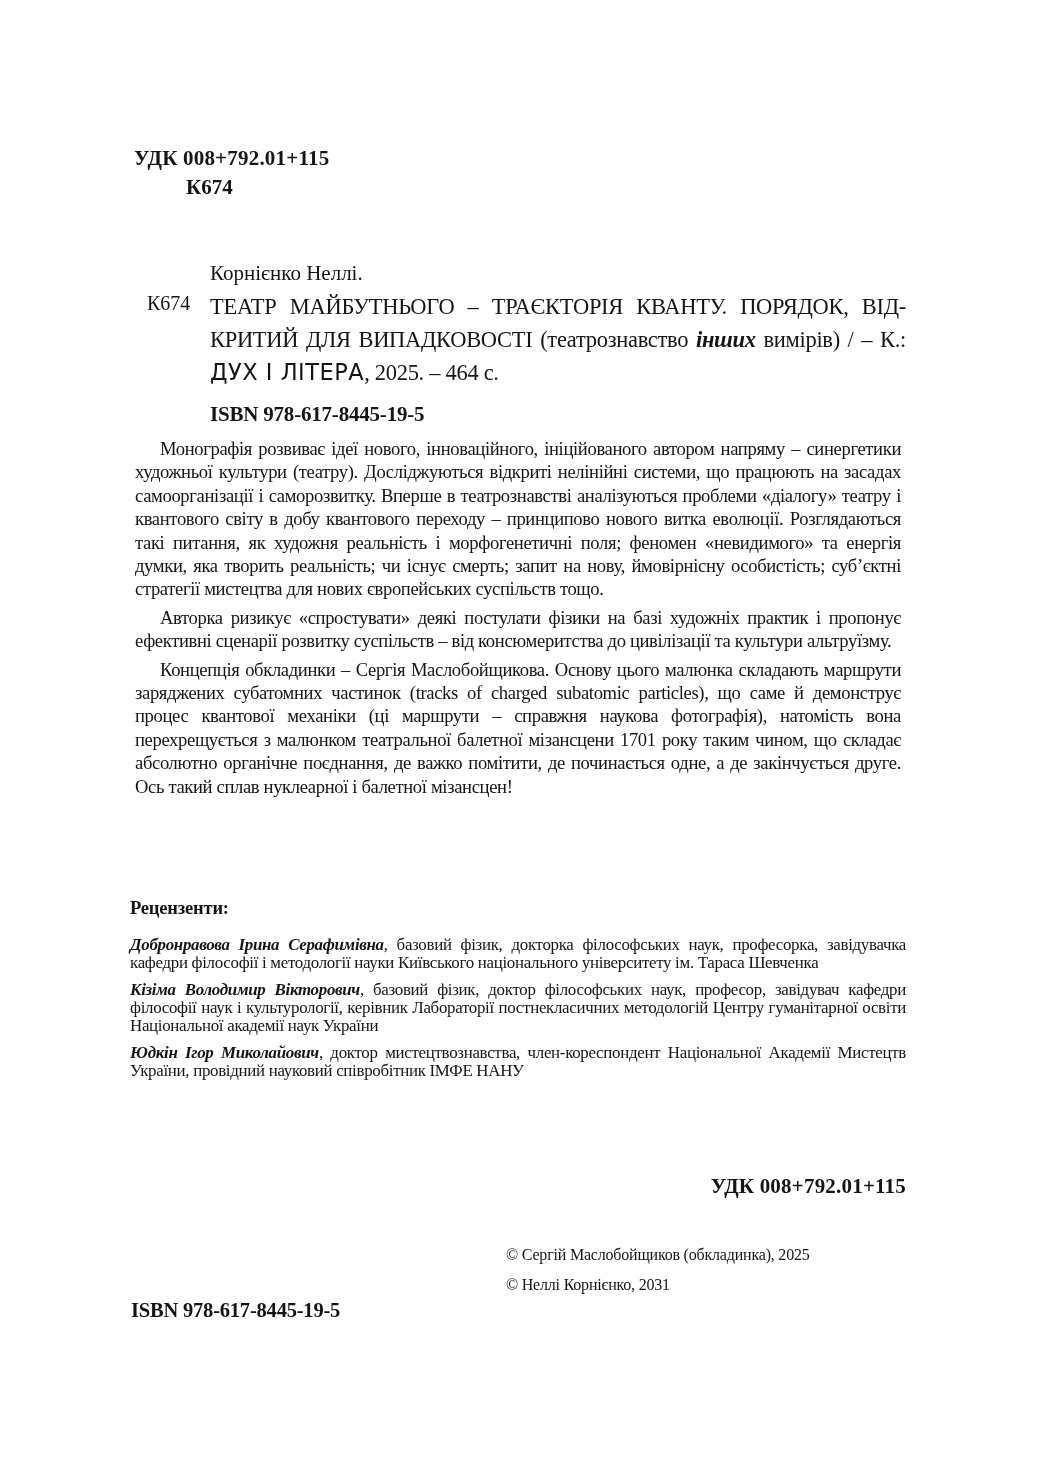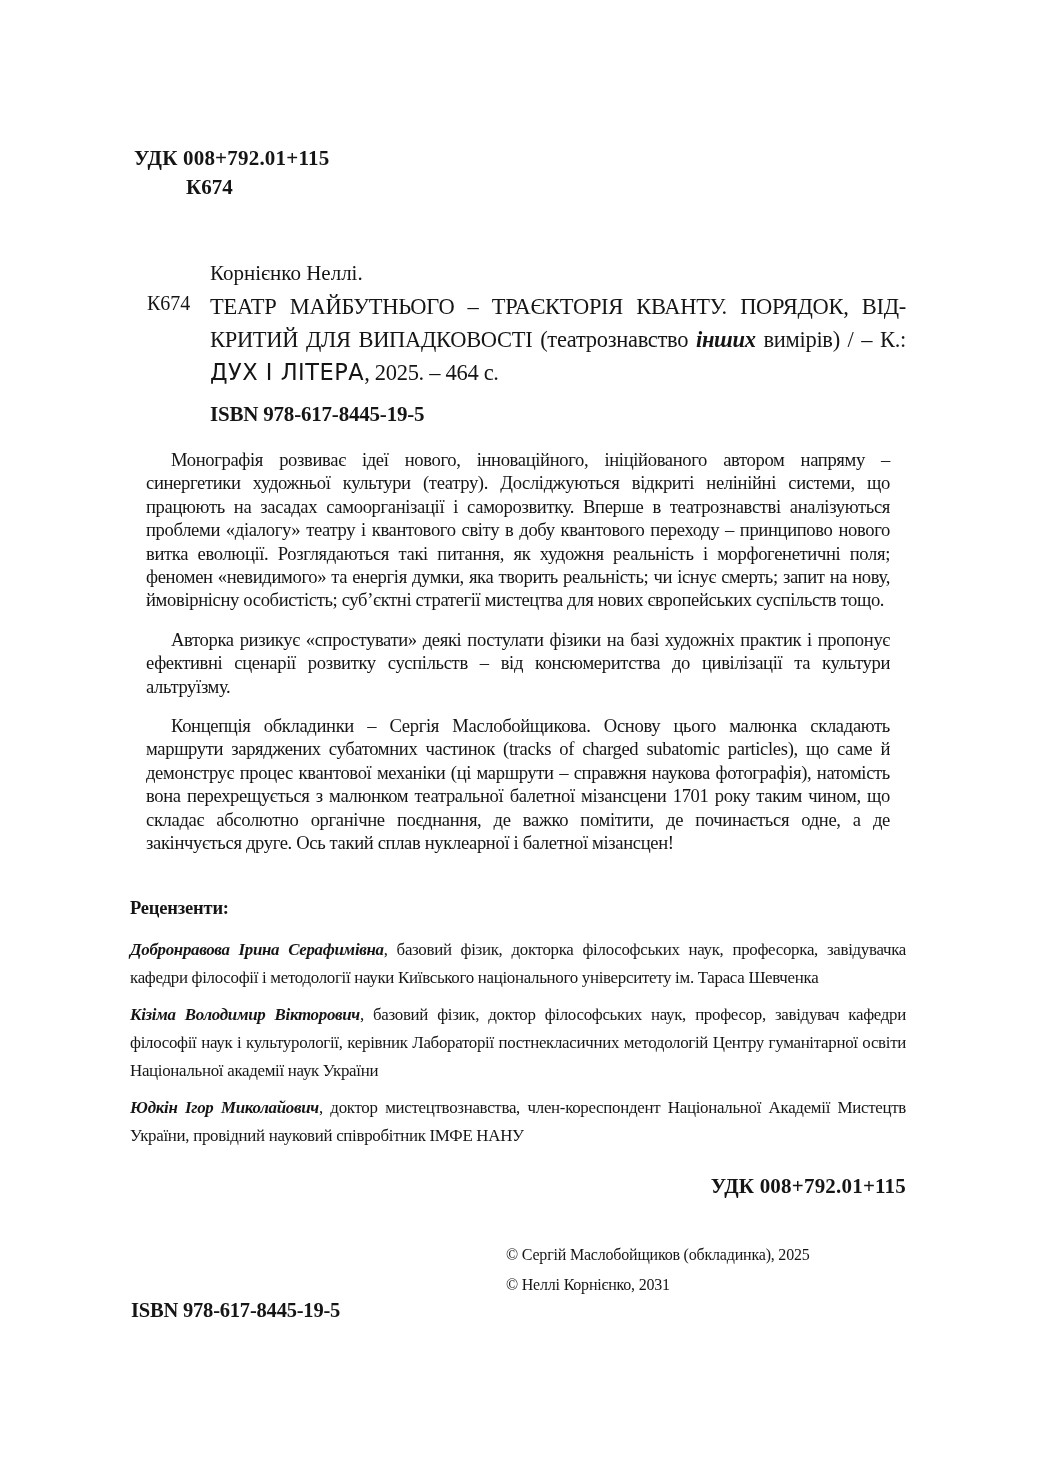--- a/index.html
+++ b/index.html
@@ -29,35 +29,35 @@
     letter-spacing: -0.3px;
     text-align: justify; text-align-last: justify;
     white-space: normal;
   }
   .title-line.last { text-align: left; text-align-last: left; }
   #catalog-isbn { font-size: 21px; font-weight: bold; margin-top: 13px; letter-spacing: -0.2px; }
 
   
   #annotation { left: 130px; top: 432px; width: 776px; }
   #annotation p {
-    margin: 16px; text-indent: 25px;
+    margin: 5px; text-indent: 25px;
     font-size: 18.6px; line-height: 23.4px;
     letter-spacing: -0.35px;
     text-align: justify;
   }
 
   
   #reviewers { left: 130px; top: 898px; width: 776px; }
   #reviewers-heading {
     text-align: left; font-weight: bold;
     font-size: 18.5px; margin: 0 0 17px 0; letter-spacing: -0.2px;
   }
   .reviewer {
     margin: 0 0 9px 0;
-    font-size: 16.9px; line-height: 28px;
+    font-size: 16.9px; line-height: 18px;
     letter-spacing: -0.3px;
     text-align: justify;
   }
 
   
   #footer-udk { left: 130px; top: 1174px; width: 776px; text-align: right; font-size: 21px; font-weight: bold; letter-spacing: 0.2px; }
   #copyrights { left: 506px; top: 1240px; font-size: 16px; line-height: 30px; letter-spacing: -0.2px; }
   #footer-isbn { left: 131px; top: 1299px; font-size: 20.5px; font-weight: bold; letter-spacing: -0.2px; }
 </style>
 </head>

